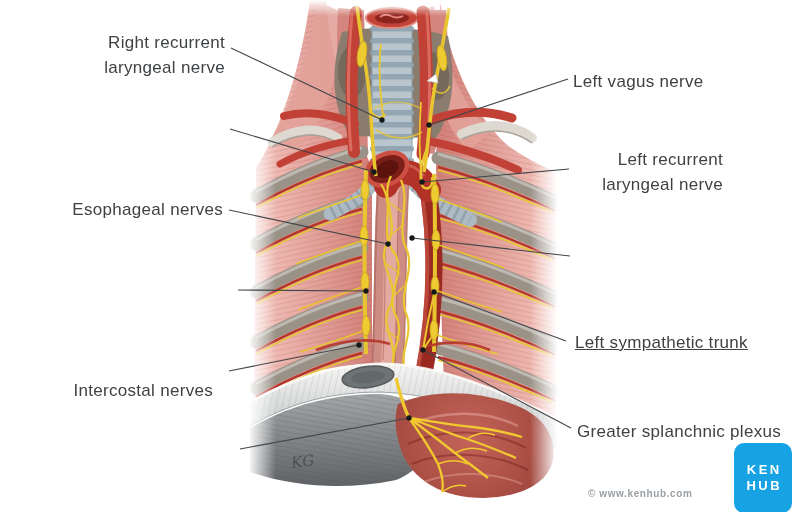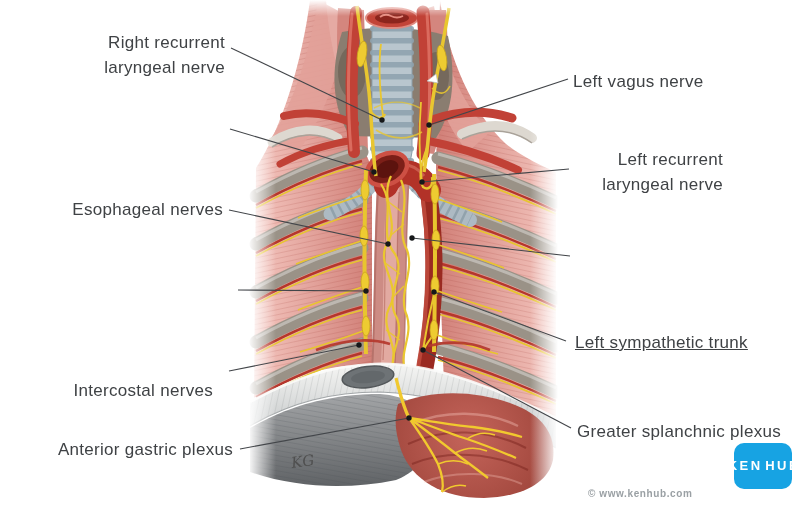--- a/index.html
+++ b/index.html
@@ -5,23 +5,23 @@
   html,body{width:800px;height:512px;margin:0;padding:0;overflow:hidden;
     background:var(--page_bg,#fff);font-family:"Liberation Sans",sans-serif;position:relative;}
   .stage{position:absolute;left:0;top:0;width:800px;height:512px;}
   svg.art{position:absolute;left:0;top:0;}
   .lbl{position:absolute;font-size:17px;line-height:25px;letter-spacing:.3px;
     color:var(--label_text,#3f4245);}
   .lbl.left{text-align:right;}
   .nw{white-space:nowrap;}
   .copyright{position:absolute;left:588px;top:488px;font-size:10px;font-weight:600;
     letter-spacing:.6px;color:var(--copyright_gray,#9aa0a4);}
-  .logo{position:absolute;left:734px;top:443px;width:58px;height:46px;border-radius:10px;
+  .logo{position:absolute;left:734px;top:443px;width:58px;height:70px;border-radius:10px;
     background:var(--brand_blue,#17a3e3);color:var(--logo_text,#fff);
-    display:flex;flex-direction:row;align-items:center;justify-content:center;
+    display:flex;flex-direction:column;align-items:center;justify-content:center;
     font-size:13px;font-weight:700;letter-spacing:2.5px;line-height:16px;text-indent:2.5px;}
   .leader line{stroke:var(--leader_line,#43464a);stroke-width:1.1;}
   .leader circle{fill:#16181a;}
   .sig{font-family:"DejaVu Serif",serif;font-style:italic;font-size:15px;fill:#4f4f4f;}
 </style>
 </head>
 <body>
 
 <div class="stage">
 
@@ -342,21 +342,20 @@
     <line x1="566" y1="341" x2="434" y2="292"></line>
     <circle cx="434" cy="292" r="2.7"></circle>
     <line x1="571" y1="428" x2="423" y2="350"></line>
     <circle cx="423" cy="350" r="2.7"></circle>
   </g>
 </svg>
 
 <div class="lbl left" style="right:575px;top:30px;max-width:160px;">Right recurrent laryngeal nerve</div>
 <div class="lbl left nw" style="right:577px;top:197px;">Esophageal nerves</div>
 <div class="lbl left nw" style="right:587px;top:362px;margin-top:16px;">Intercostal nerves</div>
-<div class="lbl left nw" style="right:567px;top:437px;">Anterior gastric plexus</div>
 
 <div class="lbl nw" style="left:573px;top:69px;">Left vagus nerve</div>
 <div class="lbl" style="left:573px;top:147px;max-width:150px;text-align:right;">Left recurrent laryngeal nerve</div>
 <div class="lbl nw" style="left:575px;top:330px;text-decoration:underline;">Left sympathetic trunk</div>
 <div class="lbl nw" style="left:577px;top:419px;">Greater splanchnic plexus</div>
 
 <div class="copyright">© www.kenhub.com</div>
 
 <div class="logo">
   <span>KEN</span>

